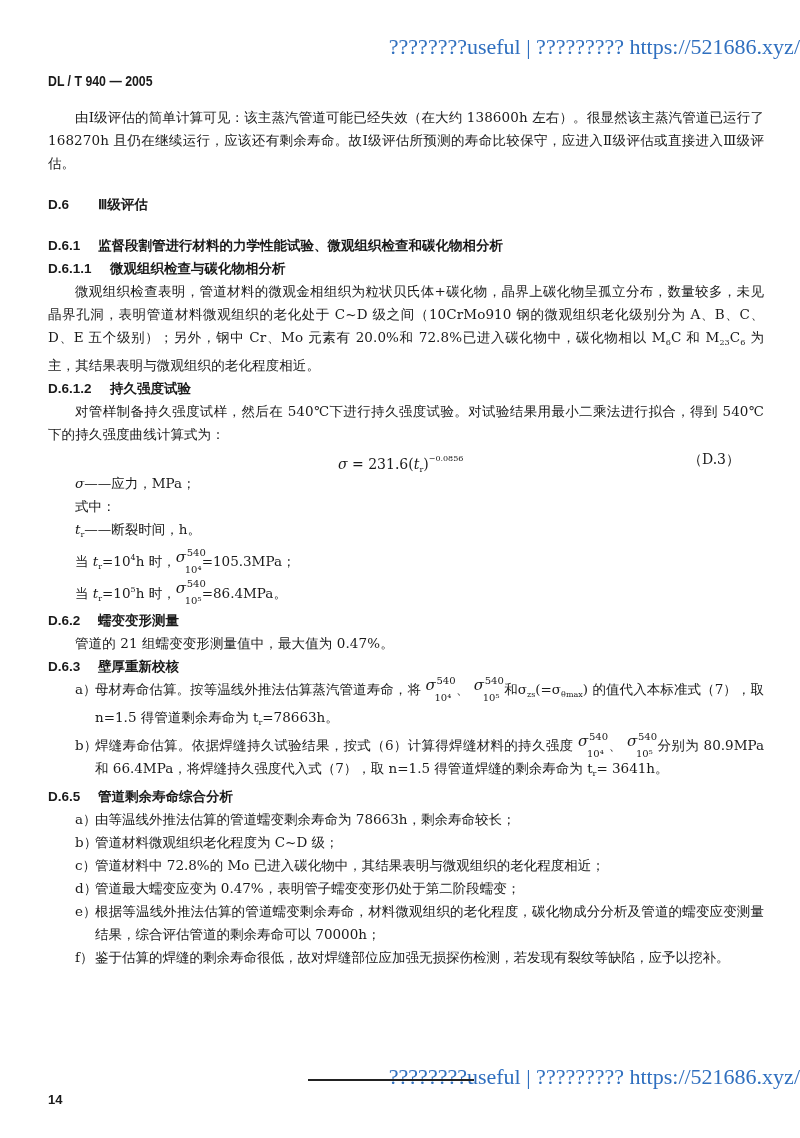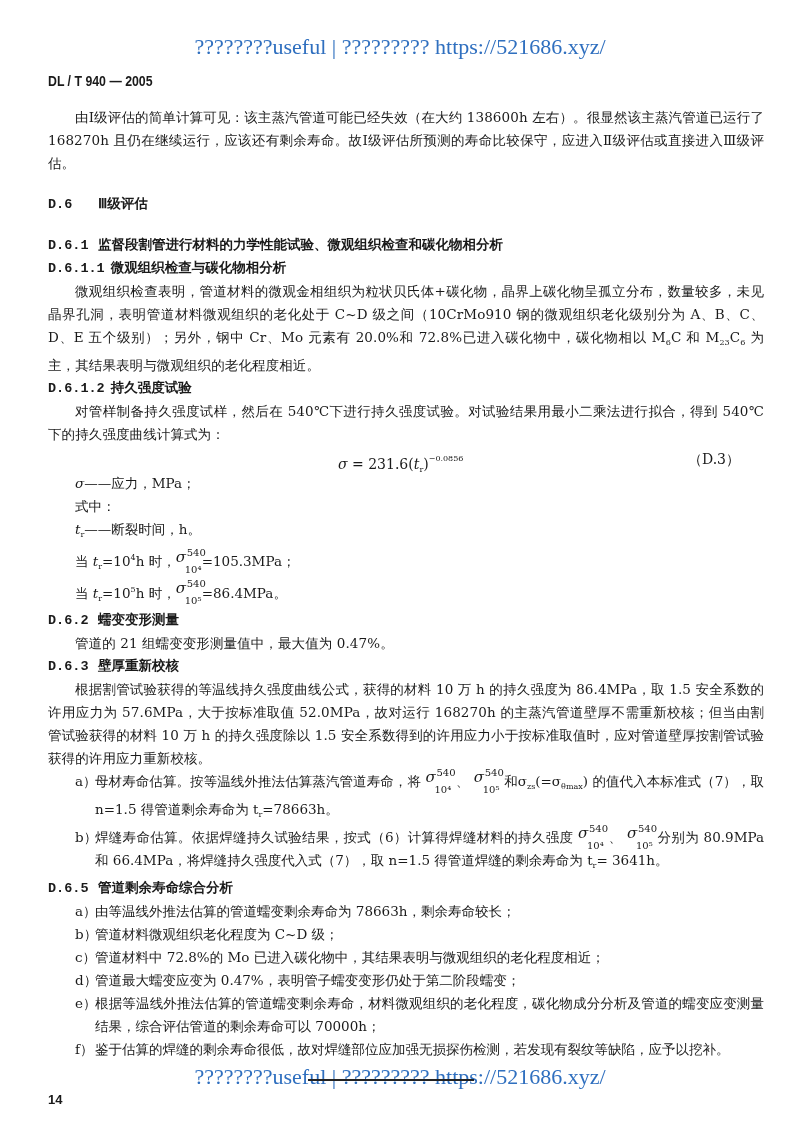--- a/index.html
+++ b/index.html
@@ -2,42 +2,42 @@
 <html><head>
 <meta charset="utf-8">
 <style>
   html, body { margin: 0; padding: 0; background: #ffffff; }
   body {
     width: 800px; height: 1138px; position: relative; overflow: hidden;
     font-family: "DejaVu Serif", "Liberation Serif", serif;
     color: #1a1a1a;
   }
   .watermark {
-    position: absolute; left: 0; width: 800px; text-align: center;
+    position: absolute; left: 0; width: 800px; text-align: right;
     font-family: "Liberation Serif", serif; font-size: 22px;
     color: #2f6fbf; letter-spacing: 0px;
   }
   .wm-top { top: 34px; }
   .wm-bottom { top: 1064px; }
   .wm-strike {
     position: absolute; top: 1079px; left: 308px; width: 166px; height: 2px;
     background: #222;
   }
   .doc-code {
     position: absolute; top: 73px; left: 48px;
     font-family: "Liberation Sans", sans-serif; font-weight: bold; font-size: 14px;
     transform: scaleX(0.88); transform-origin: left;
   }
   .content { position: absolute; left: 48px; top: 96px; width: 716px; }
   .p {
     font-size: 13.5px; line-height: 23px; text-indent: 27px; margin: 0;
     text-align: justify; letter-spacing: 0.1px;
   }
   .h {
-    font-family: Liberation Mono, monospace; font-weight: bold; font-size: 13.5px;
+    font-family: Liberation Sans, sans-serif; font-weight: bold; font-size: 13.5px;
     line-height: 23px; margin: 0;
   }
   .h .num { display: inline-block; min-width: 44px; margin-right: 6px; }
   .h.h3 .num { min-width: 56px; }
   .gap-lg { height: 18px; }
   .gap-md { height: 10px; }
   .indent { padding-left: 27px; font-size: 13.5px; line-height: 23px; margin: 0; }
   .formula-row {
     position: relative; height: 26px; font-size: 14px; line-height: 26px;
   }
@@ -103,21 +103,20 @@
   <p class="indent"><span>当 </span><i>t</i><span class="sub">r</span><span>=10</span><sup style="font-size:8px">5</sup><span>h 时，</span><span class="sigma-stack"><span class="s">σ</span><span class="sup">540</span><span class="sb">10⁵</span></span><span>=86.4MPa。</span></p>
 
   <p class="h">
     <span class="num">D.6.2</span><span>蠕变变形测量</span>
   </p>
   <p class="p">管道的 21 组蠕变变形测量值中，最大值为 0.47%。</p>
 
   <p class="h">
     <span class="num">D.6.3</span><span>壁厚重新校核</span>
   </p>
-  <p class="p">根据割管试验获得的等温线持久强度曲线公式，获得的材料 10 万 h 的持久强度为 86.4MPa，取 1.5 安全系数的许用应力为 57.6MPa，大于按标准取值 52.0MPa，故对运行 168270h 的主蒸汽管道壁厚不需重新校核；但当由割管试验获得的材料 10 万 h 的持久强度除以 1.5 安全系数得到的许用应力小于按标准取值时，应对管道壁厚按割管试验获得的许用应力重新校核。</p>
 
   <div class="list-item">
     <span class="mark">a）</span>
     <span class="txt"><span>母材寿命估算。按等温线外推法估算蒸汽管道寿命，将 </span><span class="sigma-stack"><span class="s">σ</span><span class="sup">540</span><span class="sb">10⁴</span></span><span> 、 </span><span class="sigma-stack"><span class="s">σ</span><span class="sup">540</span><span class="sb">10⁵</span></span><span> 和σ</span><span class="sub">zs</span><span>(=σ</span><span class="sub">θmax</span><span>) 的值代入本标准式（7），取 n=1.5 得管道剩余寿命为 t</span><span class="sub">r</span><span>=78663h。</span></span>
   </div>
   <div class="list-item">
     <span class="mark">b）</span>
     <span class="txt"><span>焊缝寿命估算。依据焊缝持久试验结果，按式（6）计算得焊缝材料的持久强度 </span><span class="sigma-stack"><span class="s">σ</span><span class="sup">540</span><span class="sb">10⁴</span></span><span> 、 </span><span class="sigma-stack"><span class="s">σ</span><span class="sup">540</span><span class="sb">10⁵</span></span><span> 分别为 80.9MPa 和 66.4MPa，将焊缝持久强度代入式（7），取 n=1.5 得管道焊缝的剩余寿命为 t</span><span class="sub">r</span><span>= 3641h。</span></span>
   </div>
 

